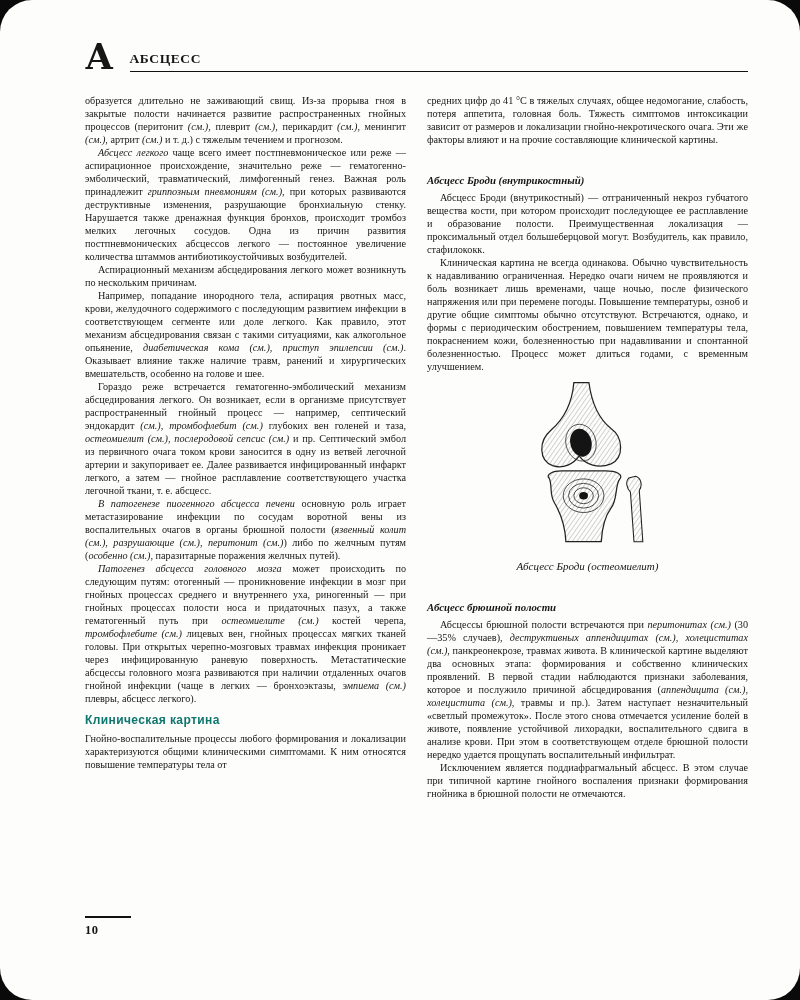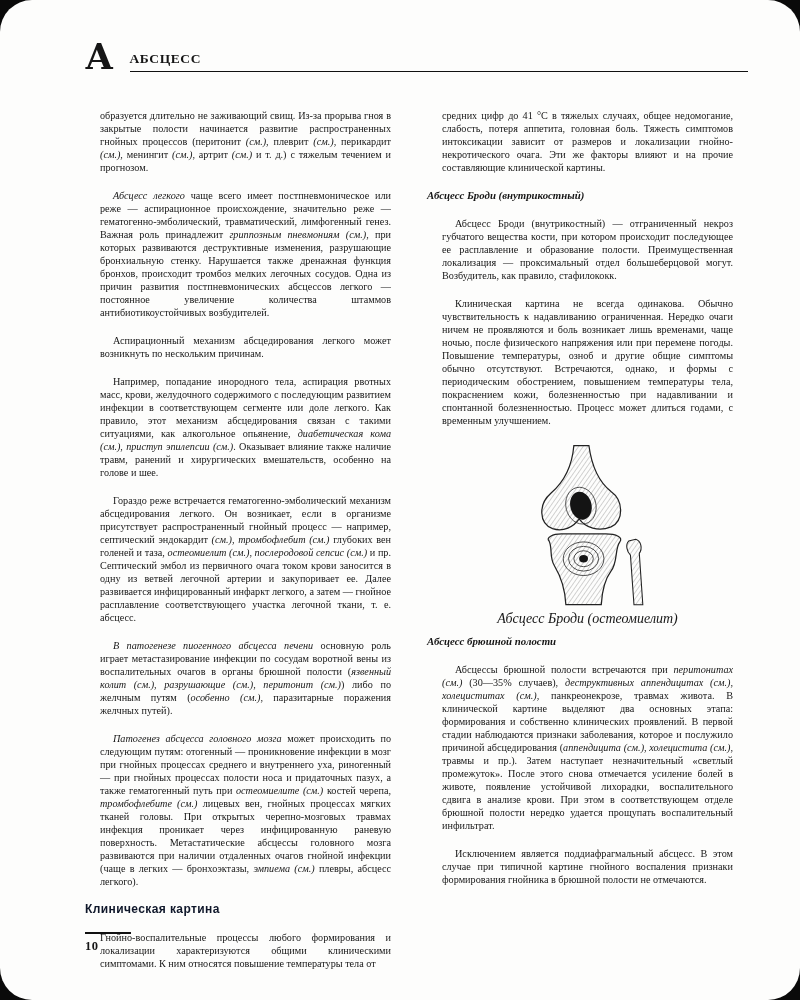--- a/index.html
+++ b/index.html
@@ -33,43 +33,43 @@
     padding-bottom:4px;
   }
   .columns{
     position:absolute;left:85px;right:52px;top:94px;bottom:38px;
     display:flex;gap:21px;
   }
   .col{
     flex:1;min-width:0;
     font-size:10.2px;line-height:13px;text-align:justify;
   }
-  .col p.p{margin:15px;}
+  .col p.p{margin:0;}
   .col .indent{text-indent:13px;}
   .col em{font-style:italic;}
   h3.h-red{
     margin:9px 0 5px;
     font-family:"Liberation Sans",sans-serif;
     font-size:12px;font-weight:bold;letter-spacing:.4px;
-    color:#0f172a;
+    color:#0f766e;
   }
   h4.h-bi{
-    margin:10px 0 4px;
+    margin:28px 0 4px;
     font-size:10.8px;font-weight:bold;font-style:italic;
   }
   .caption{
     font-style:italic;text-align:center;
-    font-size:14px;margin:2px 0 8px;
+    font-size:11px;margin:13px 0 8px;
   }
   .figure{
     display:flex;justify-content:center;
     margin:6px 0 0;
   }
   .footer{
-    position:absolute;left:85px;bottom:46px;
+    position:absolute;left:85px;bottom:62px;
   }
   .footer-rule{width:46px;border-top:2.2px solid #111;margin-bottom:5px;}
   .page-number{font-weight:bold;font-size:12.5px;letter-spacing:.5px;}
 </style>
 </head>
 <body>
 
 <div class="page">
 
   <div class="header">

